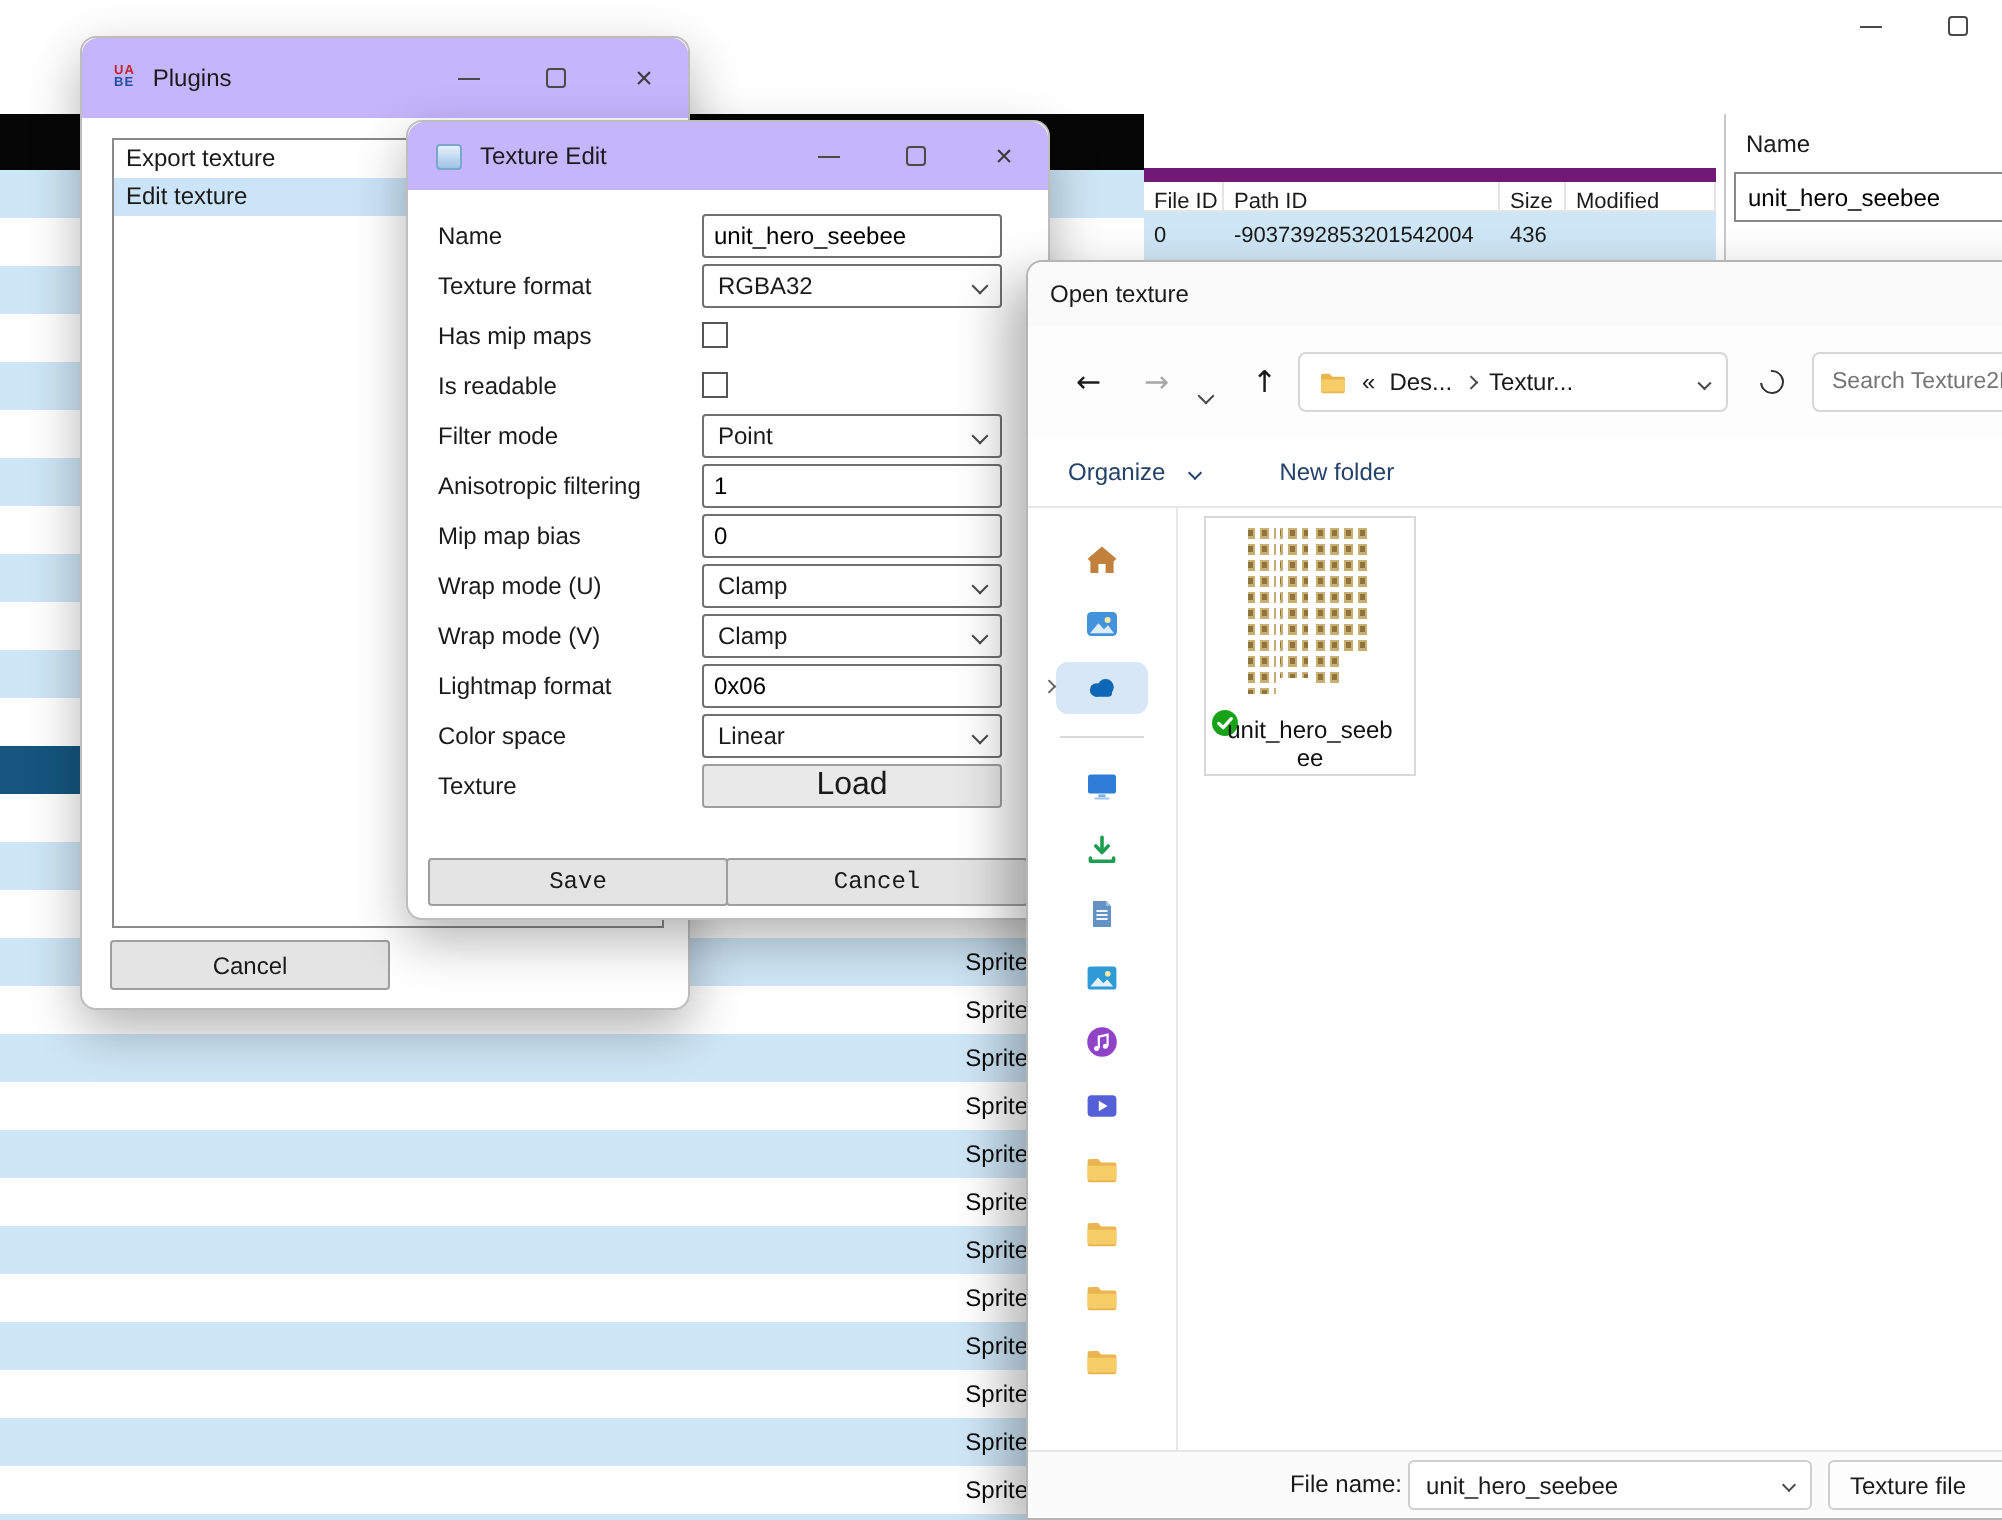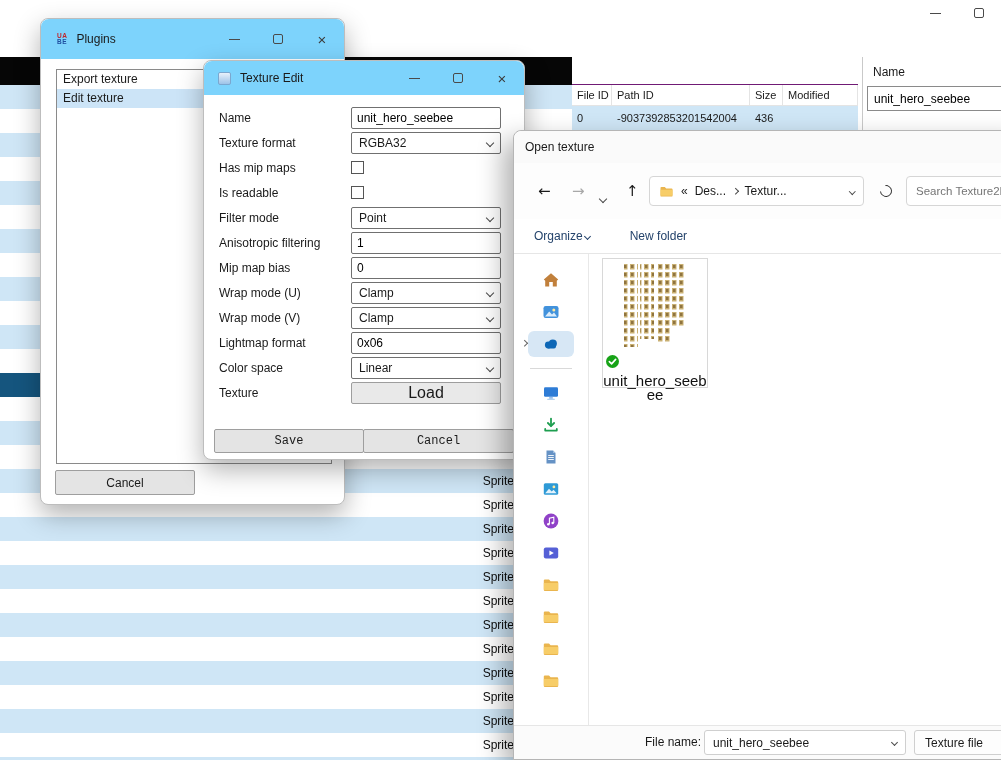--- a/index.html
+++ b/index.html
@@ -9,38 +9,38 @@
 
   
   .black-band { position:absolute; left:0; top:57px; width:572px; height:28px; background:#060606; }
   #bg-rows { position:absolute; left:0; top:85px; width:572px; }
   .bg-row { height:24px; display:flex; align-items:center; justify-content:flex-end; padding-right:58px; font-size:12px; color:#0c0c0c; }
   .bg-row.blue { background:#cfe6f6; }
   .bg-row.white { background:#ffffff; }
   .bg-row.sel { background:#15557e; }
 
   .mw-table { position:absolute; left:572px; top:84px; width:286px; background:#fff; }
-  .thead { display:flex; height:22px; border-top:1px solid #701a75; border-bottom:1px solid #e4e4e4; }
+  .thead { display:flex; height:22px; border-top:7px solid #701a75; border-bottom:1px solid #e4e4e4; }
   .th { font-size:11px; padding:4px 0 0 5px; border-right:1px solid #e4e4e4; white-space:nowrap; overflow:hidden; }
   .trow { display:flex; height:25px; background:#cfe6f6; }
   .td { font-size:11px; padding:6px 0 0 5px; white-space:nowrap; overflow:hidden; }
   .c1 { width:40px; } .c2 { width:138px; } .c3 { width:33px; } .c4 { width:75px; }
 
   .name-panel { position:absolute; left:862px; top:57px; width:139px; height:73px; background:#fff; border-left:1px solid #c9c9c9; padding:8px 0 0 10px; }
   .name-panel .np-label { font-size:12px; }
   .name-panel input { display:block; margin-top:7px; margin-left:-6px; width:150px; height:25px; border:1px solid #8a8a8a; font-size:12px; padding:0 6px; font-family:inherit; }
 
   .mw-controls { position:absolute; top:0; right:0; height:26px; display:flex; align-items:center; }
   .mw-ctl { width:44px; height:26px; display:flex; align-items:center; justify-content:center; }
   .minline { display:inline-block; width:11px; border-top:1.3px solid #4a4a4a; }
   .maxbox { display:inline-block; width:10px; height:10px; border:1.2px solid #4a4a4a; border-radius:2px; }
 
   
   .win { position:absolute; background:#fff; border:1px solid #bdbdbd; border-radius:8px; box-shadow:0 10px 26px rgba(0,0,0,.30); }
-  .titlebar { display:flex; align-items:center; background:#7dd3fc; border-radius:8px 8px 0 0; }
+  .titlebar { display:flex; align-items:center; background:#c4b5fd; border-radius:8px 8px 0 0; }
   .tb-title { font-size:12px; color:#1a1a1a; }
   .tb-btns { margin-left:auto; display:flex; height:100%; }
   .tb-btn { width:44px; height:100%; display:flex; align-items:center; justify-content:center; color:#3c3c3c; font-size:15px; }
 
   
   #win-plugins { left:40px; top:18px; width:305px; height:487px; z-index:10; }
   #win-plugins .titlebar { height:40px; }
   .uabe-icon { display:flex; flex-direction:column; margin:0 9px 0 16px; font-size:6.5px; line-height:6.5px; font-weight:bold; letter-spacing:.5px; }
   .uabe-icon .u1 { color:#c0262c; } .uabe-icon .u2 { color:#1f4fa0; }
   .plugin-list { position:absolute; left:15px; top:50px; width:276px; height:395px; border:1px solid #8a8a8a; background:#fff; overflow:hidden; }
@@ -76,34 +76,34 @@
   .chev { display:inline-block; width:6px; height:6px; border-right:1.4px solid #4a4a4a; border-bottom:1.4px solid #4a4a4a; }
   .chev.down { transform:rotate(45deg); }
   .chev.right { transform:rotate(-45deg); }
   .chev.small { width:4.5px; height:4.5px; }
   .breadcrumb { position:absolute; left:135px; top:13px; width:215px; height:30px; border:1px solid #d6d6d6; border-radius:4px; background:#fff; display:flex; align-items:center; padding:0 9px; gap:7px; font-size:12px; }
   .bc-spacer { flex:1; }
   .refresh-btn { position:absolute; left:358px; top:13px; width:28px; height:30px; display:flex; align-items:center; justify-content:center; }
   .refresh-glyph { display:inline-block; width:12px; height:12px; border:1.6px solid #333; border-radius:50%; border-left-color:transparent; transform:rotate(40deg); }
   .search-box { position:absolute; left:392px; top:13px; width:135px; height:30px; border:1px solid #d6d6d6; border-radius:4px; background:#fff; display:flex; align-items:center; padding:0 9px; font-size:11.5px; color:#757575; white-space:nowrap; overflow:hidden; }
   .dlg-toolbar { height:35px; display:flex; align-items:center; padding-left:20px; gap:40px; font-size:12px; color:#24436b; border-bottom:1px solid #e6e6e6; background:#fff; }
-  .tool-item { display:flex; align-items:center; gap:2px; }
+  .tool-item { display:flex; align-items:center; gap:12px; }
   .tool-item .chev { border-color:#24436b; width:5px; height:5px; }
   .dlg-body { position:absolute; left:0; right:0; top:123px; bottom:34px; display:flex; background:#fff; }
   .sidebar { width:75px; border-right:1px solid #e8e8e8; padding-top:10px; }
   .side-item { position:relative; height:32px; display:flex; align-items:center; justify-content:center; }
   .side-item .pill { position:absolute; left:14px; top:3px; width:46px; height:26px; background:#d7e7f5; border-radius:6px; }
   .side-item .expander { position:absolute; left:8px; top:13px; border-color:#666; }
   .side-icon { position:relative; width:18px; height:18px; display:block; }
   .side-divider { height:1px; background:#d9d9d9; margin:8px 16px; }
   .files { flex:1; position:relative; }
   .file-item { position:absolute; left:13px; top:4px; width:106px; height:130px; border:1px solid #d8d8d8; background:#fff; }
   .thumb { height:96px; display:flex; align-items:flex-start; justify-content:center; padding-top:4px; }
   .sync-badge { position:absolute; left:3px; top:96px; width:13px; height:13px; border-radius:50%; background:#17a317; box-shadow:0 0 0 1.5px #fff; display:flex; align-items:center; justify-content:center; }
-  .fname { position:absolute; left:0; right:0; top:115px; text-align:center; font-size:15px; line-height:14px; color:#111; }
+  .fname { position:absolute; left:0; right:0; top:99px; text-align:center; font-size:12px; line-height:14px; color:#111; }
   .dlg-footer { position:absolute; left:0; right:0; bottom:0; height:34px; background:#fbfbfb; border-top:1px solid #e6e6e6; }
   .fn-label { position:absolute; left:120px; top:9px; width:67px; text-align:right; font-size:12px; }
   .fn-combo { position:absolute; left:190px; top:4px; width:202px; height:25px; border:1px solid #cfcfcf; border-radius:3px; background:#fff; display:flex; align-items:center; padding:0 8px; font-size:12px; }
   .fn-combo .chev { margin-left:auto; width:5px; height:5px; }
   .ft-combo { position:absolute; left:400px; top:4px; width:140px; height:25px; border:1px solid #cfcfcf; border-radius:3px; background:#fdfdfd; display:flex; align-items:center; padding:0 10px; font-size:12px; }
 </style>
 </head>
 <body>
 
 <div id="screen">

